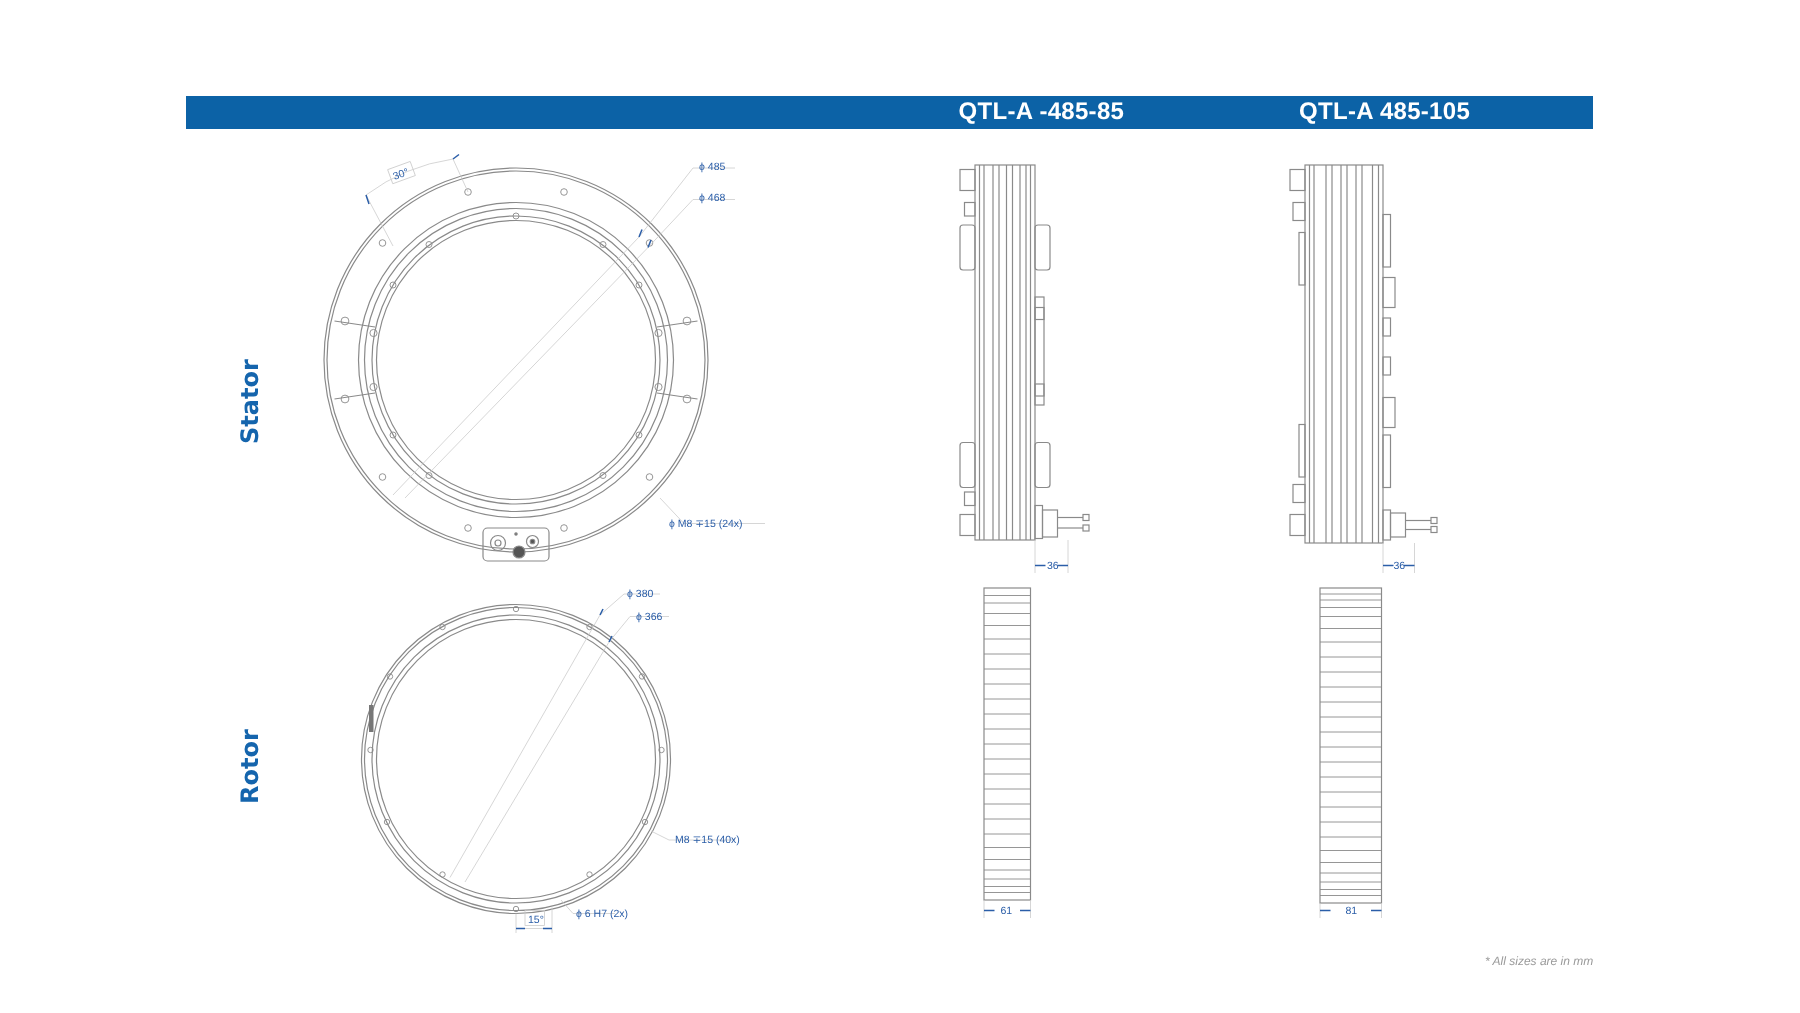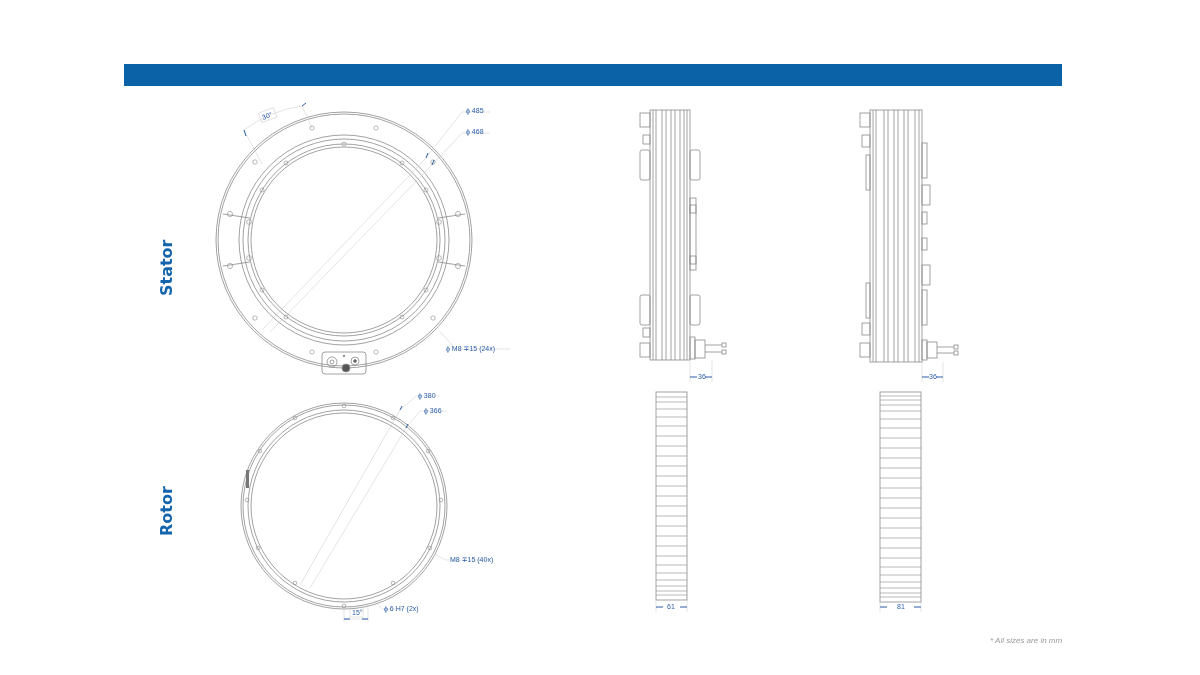--- a/index.html
+++ b/index.html
@@ -1,29 +1,29 @@
 <!DOCTYPE html>
 <html><head>
   <meta charset="utf-8">
   <style>
     html, body { margin:0; padding:0; }
     body { width:1200px; height:675px; background:#ffffff; position:relative; overflow:hidden; font-family:"DejaVu Sans", sans-serif; }
     .header-bar { position:absolute; left:124px; top:64px; width:938px; height:22px; background:#0c62a6; }
-    .model-title { position:absolute; top:18px; height:22px; line-height:22px; color:#ffffff; font-family:"Liberation Sans", sans-serif; font-weight:bold; font-size:13px; letter-spacing:0.2px; }
+    .model-title { position:absolute; top:0; height:22px; line-height:22px; color:#ffffff; font-family:"Liberation Sans", sans-serif; font-weight:bold; font-size:16px; letter-spacing:0.2px; }
     .row-label { position:absolute; color:#1565ad; font-family:"DejaVu Sans", sans-serif; font-weight:bold; font-size:16px; transform:rotate(-90deg); transform-origin:left top; white-space:nowrap; }
     .drawing { position:absolute; left:0; top:0; }
     .dim { font-family:"Liberation Sans", sans-serif; font-size:7px; fill:#2b5ea8; }
     .footnote { position:absolute; left:990px; top:636px; font-family:Liberation Sans, sans-serif; font-style:italic; font-size:8px; color:#9a9a9a; }
   </style>
 </head>
 <body>
 
 <div class="header-bar">
   <span class="model-title" style="left:515px;">QTL-A -485-85</span>
-  <span class="model-title" style="left:742px;">QTL-A 420-105</span>
+  <span class="model-title" style="left:742px;">QTL-A 485-105</span>
 </div>
 
 <div class="row-label" style="left:157px; top:296px;">Stator</div>
 <div class="row-label" style="left:157px; top:536px;">Rotor</div>
 
 <svg class="drawing" width="1200" height="675" viewBox="0 0 1200 675">
   <g fill="none" stroke="#8a8a8a" stroke-width="0.8">
 
     <g>
       <circle cx="344" cy="240" r="128"></circle>

